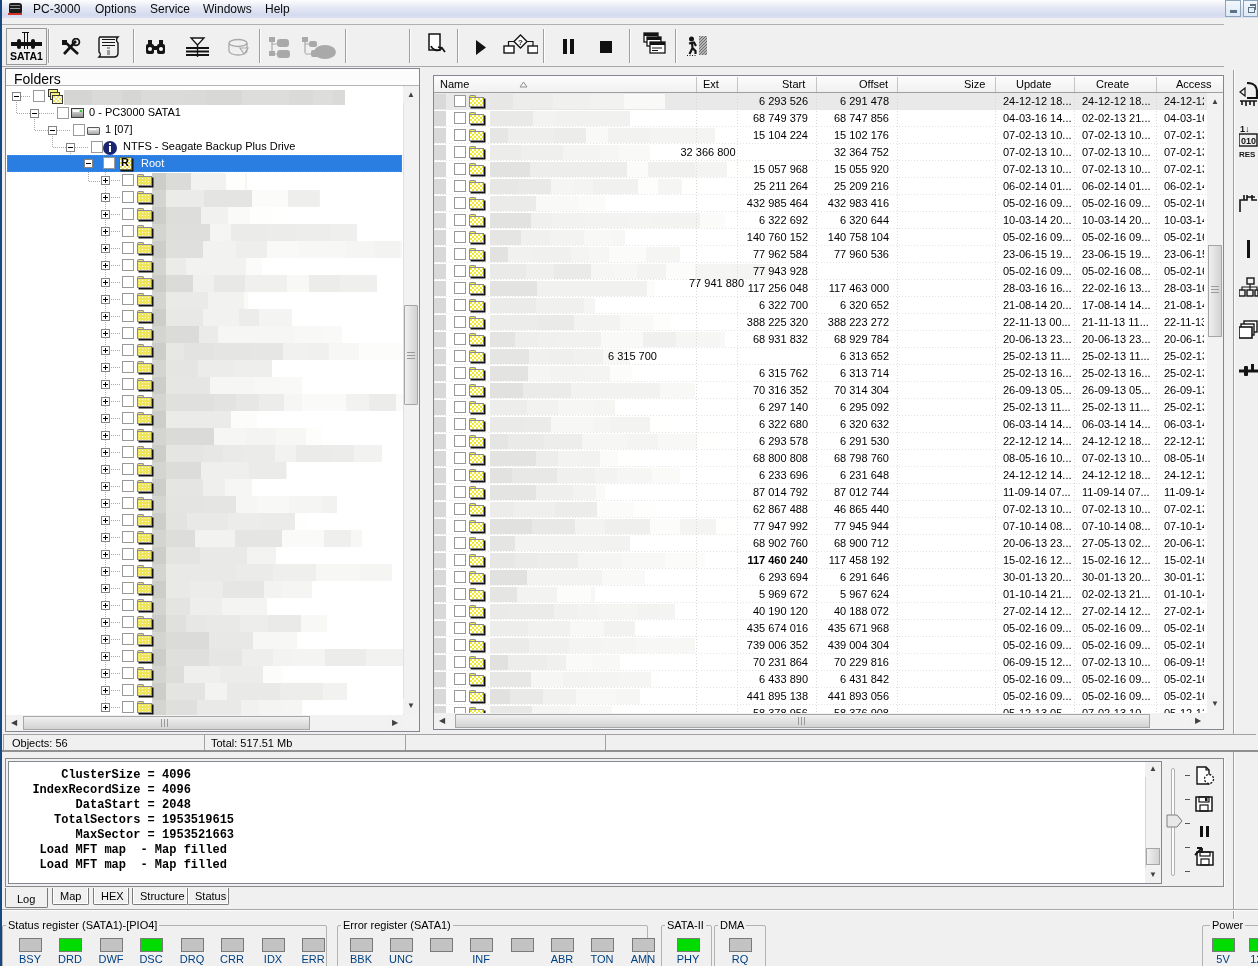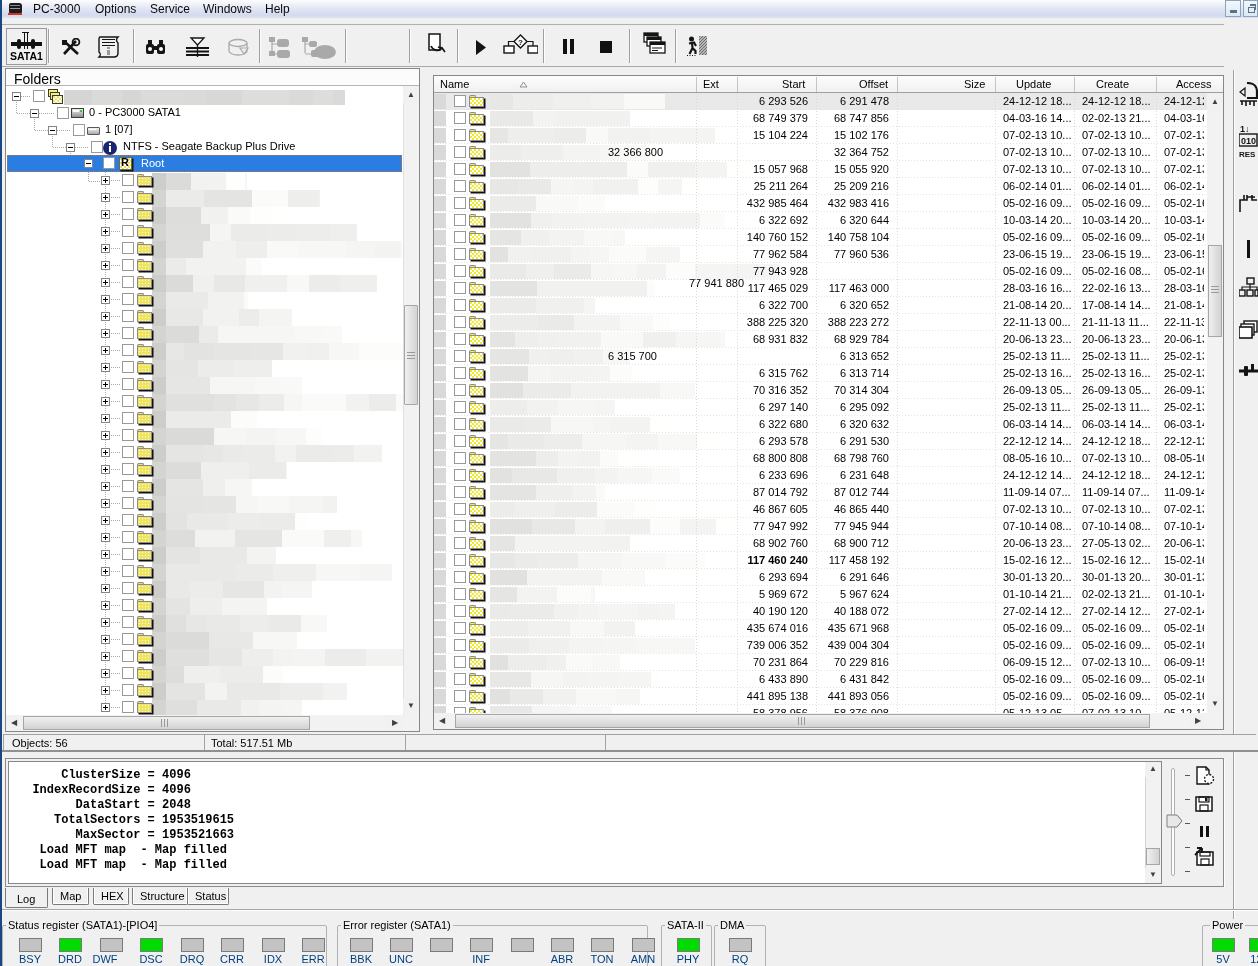--- a/index.html
+++ b/index.html
@@ -589,21 +589,21 @@
     <div style="position:absolute;left:255px;top:36px;width:200px;height:13px;text-align:right;">15 102 176</div>
     <div style="position:absolute;left:569px;top:36px;white-space:nowrap;">07-02-13 10...</div>
     <div style="position:absolute;left:648px;top:36px;white-space:nowrap;">07-02-13 10...</div>
     <div style="position:absolute;left:730px;top:36px;width:40px;height:13px;overflow:hidden;"><span class="t">07-02-13 10...</span></div>
     <div style="position:absolute;left:-1px;top:52px;width:13px;height:15px;background:#d9d9d9;"></div>
     <div style="position:absolute;left:0px;top:67px;width:773px;height:1px;background:repeating-linear-gradient(90deg,#e3e3e3 0 1px,transparent 1px 3px);"></div>
     <div style="position:absolute;left:20px;top:53px;width:12px;height:12px;border:1px solid #999;background:#fff;"></div>
     <div style="position:absolute;left:35px;top:53px;width:7px;height:3px;background:#f6f03e;border:1px solid #8a8a96;border-bottom:none;border-radius:2px 2px 0 0;"></div>
     <div style="position:absolute;left:35px;top:55px;width:15px;height:10px;background:repeating-conic-gradient(#ffffff 0 25%,#f2ea32 0 50%) 0 0/4px 4px;border:1px solid #8a8a96;box-shadow:1.5px 1.5px 0 #111;"></div>
     <div style="position:absolute;left:56px;top:52px;width:160px;height:15px;background:linear-gradient(90deg,#ececea 0px 31px,#efefed 31px 73px,#f4f4f2 73px 110px,#f6f6f4 110px 129px,#f9f9f7 129px 160px);"></div>
-    <div style="position:absolute;left:174px;top:53px;width:200px;height:13px;text-align:left;">32 366 800</div>
+    <div style="position:absolute;left:174px;top:53px;width:200px;height:13px;text-align:center;">32 366 800</div>
     <div style="position:absolute;left:255px;top:53px;width:200px;height:13px;text-align:right;">32 364 752</div>
     <div style="position:absolute;left:569px;top:53px;white-space:nowrap;">07-02-13 10...</div>
     <div style="position:absolute;left:648px;top:53px;white-space:nowrap;">07-02-13 10...</div>
     <div style="position:absolute;left:730px;top:53px;width:40px;height:13px;overflow:hidden;"><span class="t">07-02-13 10...</span></div>
     <div style="position:absolute;left:-1px;top:69px;width:13px;height:15px;background:#d9d9d9;"></div>
     <div style="position:absolute;left:0px;top:84px;width:773px;height:1px;background:repeating-linear-gradient(90deg,#e3e3e3 0 1px,transparent 1px 3px);"></div>
     <div style="position:absolute;left:20px;top:70px;width:12px;height:12px;border:1px solid #999;background:#fff;"></div>
     <div style="position:absolute;left:35px;top:70px;width:7px;height:3px;background:#f6f03e;border:1px solid #8a8a96;border-bottom:none;border-radius:2px 2px 0 0;"></div>
     <div style="position:absolute;left:35px;top:72px;width:15px;height:10px;background:repeating-conic-gradient(#ffffff 0 25%,#f2ea32 0 50%) 0 0/4px 4px;border:1px solid #8a8a96;box-shadow:1.5px 1.5px 0 #111;"></div>
     <div style="position:absolute;left:56px;top:69px;width:260px;height:15px;background:linear-gradient(90deg,#e2e2e0 0px 40px,#ededeb 40px 78px,#ededeb 78px 96px,#ededeb 96px 137px,#fbfbf9 137px 158px,#f0f0ee 158px 205px,#f4f4f2 205px 237px,#fffffd 237px 260px);"></div>
@@ -677,21 +677,21 @@
     <div style="position:absolute;left:255px;top:184px;width:200px;height:13px;text-align:left;">77 941 880</div>
     <div style="position:absolute;left:569px;top:172px;white-space:nowrap;">05-02-16 09...</div>
     <div style="position:absolute;left:648px;top:172px;white-space:nowrap;">05-02-16 08...</div>
     <div style="position:absolute;left:730px;top:172px;width:40px;height:13px;overflow:hidden;"><span class="t">05-02-16 09...</span></div>
     <div style="position:absolute;left:-1px;top:188px;width:13px;height:15px;background:#d9d9d9;"></div>
     <div style="position:absolute;left:0px;top:203px;width:773px;height:1px;background:repeating-linear-gradient(90deg,#e3e3e3 0 1px,transparent 1px 3px);"></div>
     <div style="position:absolute;left:20px;top:189px;width:12px;height:12px;border:1px solid #999;background:#fff;"></div>
     <div style="position:absolute;left:35px;top:189px;width:7px;height:3px;background:#f6f03e;border:1px solid #8a8a96;border-bottom:none;border-radius:2px 2px 0 0;"></div>
     <div style="position:absolute;left:35px;top:191px;width:15px;height:10px;background:repeating-conic-gradient(#ffffff 0 25%,#f2ea32 0 50%) 0 0/4px 4px;border:1px solid #8a8a96;box-shadow:1.5px 1.5px 0 #111;"></div>
     <div style="position:absolute;left:56px;top:188px;width:165px;height:15px;background:linear-gradient(90deg,#e3e3e1 0px 47px,#f1f1ef 47px 89px,#f1f1ef 89px 118px,#f1f1ef 118px 157px,#fcfcfa 157px 165px);"></div>
-    <div style="position:absolute;left:174px;top:189px;width:200px;height:13px;text-align:right;">117 465 029</div>
+    <div style="position:absolute;left:174px;top:189px;width:200px;height:13px;text-align:right;">117 256 048</div>
     <div style="position:absolute;left:255px;top:189px;width:200px;height:13px;text-align:right;">117 463 000</div>
     <div style="position:absolute;left:569px;top:189px;white-space:nowrap;">28-03-16 16...</div>
     <div style="position:absolute;left:648px;top:189px;white-space:nowrap;">22-02-16 13...</div>
     <div style="position:absolute;left:730px;top:189px;width:40px;height:13px;overflow:hidden;"><span class="t">28-03-16 16...</span></div>
     <div style="position:absolute;left:-1px;top:205px;width:13px;height:15px;background:#d9d9d9;"></div>
     <div style="position:absolute;left:0px;top:220px;width:773px;height:1px;background:repeating-linear-gradient(90deg,#e3e3e3 0 1px,transparent 1px 3px);"></div>
     <div style="position:absolute;left:20px;top:206px;width:12px;height:12px;border:1px solid #999;background:#fff;"></div>
     <div style="position:absolute;left:35px;top:206px;width:7px;height:3px;background:#f6f03e;border:1px solid #8a8a96;border-bottom:none;border-radius:2px 2px 0 0;"></div>
     <div style="position:absolute;left:35px;top:208px;width:15px;height:10px;background:repeating-conic-gradient(#ffffff 0 25%,#f2ea32 0 50%) 0 0/4px 4px;border:1px solid #8a8a96;box-shadow:1.5px 1.5px 0 #111;"></div>
     <div style="position:absolute;left:56px;top:205px;width:105px;height:15px;background:linear-gradient(90deg,#ebebe9 0px 46px,#f0f0ee 46px 94px,#f5f5f3 94px 105px);"></div>
@@ -820,21 +820,21 @@
     <div style="position:absolute;left:255px;top:393px;width:200px;height:13px;text-align:right;">87 012 744</div>
     <div style="position:absolute;left:569px;top:393px;white-space:nowrap;">11-09-14 07...</div>
     <div style="position:absolute;left:648px;top:393px;white-space:nowrap;">11-09-14 07...</div>
     <div style="position:absolute;left:730px;top:393px;width:40px;height:13px;overflow:hidden;"><span class="t">11-09-14 07...</span></div>
     <div style="position:absolute;left:-1px;top:409px;width:13px;height:15px;background:#d9d9d9;"></div>
     <div style="position:absolute;left:0px;top:424px;width:773px;height:1px;background:repeating-linear-gradient(90deg,#e3e3e3 0 1px,transparent 1px 3px);"></div>
     <div style="position:absolute;left:20px;top:410px;width:12px;height:12px;border:1px solid #999;background:#fff;"></div>
     <div style="position:absolute;left:35px;top:410px;width:7px;height:3px;background:#f6f03e;border:1px solid #8a8a96;border-bottom:none;border-radius:2px 2px 0 0;"></div>
     <div style="position:absolute;left:35px;top:412px;width:15px;height:10px;background:repeating-conic-gradient(#ffffff 0 25%,#f2ea32 0 50%) 0 0/4px 4px;border:1px solid #8a8a96;box-shadow:1.5px 1.5px 0 #111;"></div>
     <div style="position:absolute;left:56px;top:409px;width:165px;height:15px;background:linear-gradient(90deg,#ececea 0px 24px,#efefed 24px 65px,#ececea 65px 107px,#fbfbf9 107px 144px,#fefefc 144px 165px);"></div>
-    <div style="position:absolute;left:174px;top:410px;width:200px;height:13px;text-align:right;">46 867 605</div>
+    <div style="position:absolute;left:174px;top:410px;width:200px;height:13px;text-align:right;">62 867 488</div>
     <div style="position:absolute;left:255px;top:410px;width:200px;height:13px;text-align:right;">46 865 440</div>
     <div style="position:absolute;left:569px;top:410px;white-space:nowrap;">07-02-13 10...</div>
     <div style="position:absolute;left:648px;top:410px;white-space:nowrap;">07-02-13 10...</div>
     <div style="position:absolute;left:730px;top:410px;width:40px;height:13px;overflow:hidden;"><span class="t">07-02-13 10...</span></div>
     <div style="position:absolute;left:-1px;top:426px;width:13px;height:15px;background:#d9d9d9;"></div>
     <div style="position:absolute;left:0px;top:441px;width:773px;height:1px;background:repeating-linear-gradient(90deg,#e3e3e3 0 1px,transparent 1px 3px);"></div>
     <div style="position:absolute;left:20px;top:427px;width:12px;height:12px;border:1px solid #999;background:#fff;"></div>
     <div style="position:absolute;left:35px;top:427px;width:7px;height:3px;background:#f6f03e;border:1px solid #8a8a96;border-bottom:none;border-radius:2px 2px 0 0;"></div>
     <div style="position:absolute;left:35px;top:429px;width:15px;height:10px;background:repeating-conic-gradient(#ffffff 0 25%,#f2ea32 0 50%) 0 0/4px 4px;border:1px solid #8a8a96;box-shadow:1.5px 1.5px 0 #111;"></div>
     <div style="position:absolute;left:56px;top:426px;width:245px;height:15px;background:linear-gradient(90deg,#e1e1df 0px 42px,#e8e8e6 42px 85px,#f3f3f1 85px 115px,#efefed 115px 160px,#fcfcfa 160px 190px,#f4f4f2 190px 226px,#fffffd 226px 245px);"></div>
@@ -1053,21 +1053,21 @@
 <div style="position:absolute;left:195px;top:890px;">Status</div>
 <div style="position:absolute;left:0px;top:909px;width:1258px;height:1px;background:#a8a8a8;"></div>
 <div style="position:absolute;left:0px;top:910px;width:1258px;height:1px;background:#fcfcfc;"></div>
 <div style="position:absolute;left:2px;top:925px;width:325px;height:60px;border:1px solid #b2b2b2;border-radius:2px;"></div>
 <div style="position:absolute;left:6px;top:919px;background:#f0f0f0;padding:0 2px;font-size:11px;">Status register (SATA1)-[PIO4]</div>
 <div style="position:absolute;left:19px;top:938px;width:23px;height:14px;background:#c3c3c3;border:1px solid #7a7a7a;"></div>
 <div style="position:absolute;left:5px;top:953px;width:50px;height:12px;color:#004080;text-align:center;font-size:11px;">BSY</div>
 <div style="position:absolute;left:59px;top:938px;width:23px;height:14px;background:#00dc00;border:1px solid #7a7a7a;"></div>
 <div style="position:absolute;left:45px;top:953px;width:50px;height:12px;color:#004080;text-align:center;font-size:11px;">DRD</div>
 <div style="position:absolute;left:100px;top:938px;width:23px;height:14px;background:#c3c3c3;border:1px solid #7a7a7a;"></div>
-<div style="position:absolute;left:80px;top:953px;width:50px;height:12px;color:#004080;text-align:center;font-size:11px;">DWF</div>
+<div style="position:absolute;left:86px;top:953px;width:50px;height:12px;color:#004080;text-align:center;font-size:11px;">DWF</div>
 <div style="position:absolute;left:140px;top:938px;width:23px;height:14px;background:#00dc00;border:1px solid #7a7a7a;"></div>
 <div style="position:absolute;left:126px;top:953px;width:50px;height:12px;color:#004080;text-align:center;font-size:11px;">DSC</div>
 <div style="position:absolute;left:181px;top:938px;width:23px;height:14px;background:#c3c3c3;border:1px solid #7a7a7a;"></div>
 <div style="position:absolute;left:167px;top:953px;width:50px;height:12px;color:#004080;text-align:center;font-size:11px;">DRQ</div>
 <div style="position:absolute;left:221px;top:938px;width:23px;height:14px;background:#c3c3c3;border:1px solid #7a7a7a;"></div>
 <div style="position:absolute;left:207px;top:953px;width:50px;height:12px;color:#004080;text-align:center;font-size:11px;">CRR</div>
 <div style="position:absolute;left:262px;top:938px;width:23px;height:14px;background:#c3c3c3;border:1px solid #7a7a7a;"></div>
 <div style="position:absolute;left:248px;top:953px;width:50px;height:12px;color:#004080;text-align:center;font-size:11px;">IDX</div>
 <div style="position:absolute;left:302px;top:938px;width:23px;height:14px;background:#c3c3c3;border:1px solid #7a7a7a;"></div>
 <div style="position:absolute;left:288px;top:953px;width:50px;height:12px;color:#004080;text-align:center;font-size:11px;">ERR</div>

